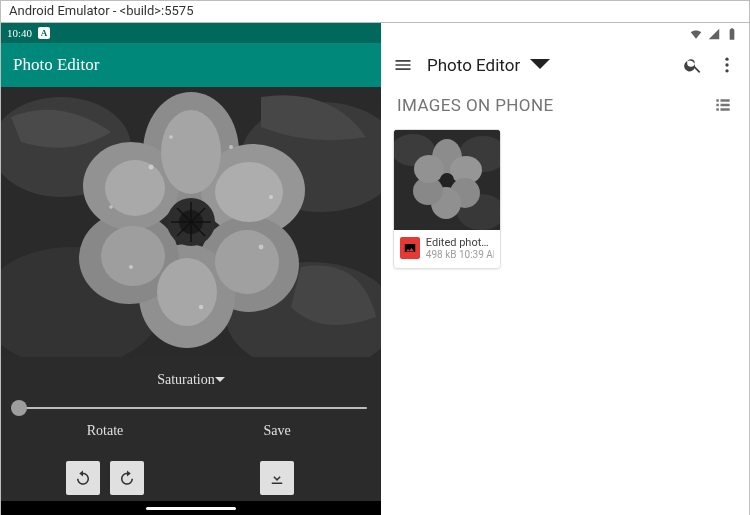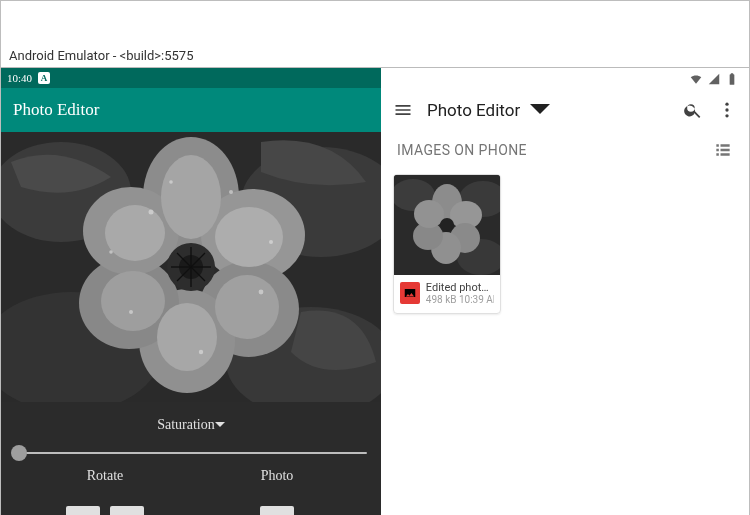--- a/index.html
+++ b/index.html
@@ -1,18 +1,18 @@
 <!DOCTYPE html>
 <html><head>
   <meta charset="utf-8">
   <style>
     * { margin:0; padding:0; box-sizing:border-box; }
     body { font-family: Roboto, -apple-system, Arial, sans-serif; background:#fff; }
     .root { width:750px; height:515px; border:1px solid #bdbdbd; position:relative; }
-    .titlebar { height:22px; padding:2px 8px; font-size:13px; color:#333; border-bottom:1px solid #bbb;margin-top:45px; }
+    .titlebar { height:22px; padding:2px 8px; font-size:13px; color:#333; border-bottom:1px solid #bbb; }
     .body { display:flex; height:492px; }
 
     .left { width:380px; height:100%; background:#000; display:flex; flex-direction:column;font-family:Liberation Serif, serif; }
     .statusbar { height:20px; background:#00695c; color:#fff; display:flex; align-items:center; padding:0 6px; font-size:11px; gap:6px; }
     .statusbar .icon-box { width:12px; height:12px; background:#fff; color:#00695c; font-size:9px; font-weight:bold; display:flex; align-items:center; justify-content:center; border-radius:2px; }
     .appbar { height:44px; background:#00897b; color:#fff; display:flex; align-items:center; padding:0 12px; font-size:17px; font-weight:500; }
     .photo-area { flex:0 0 270px; background:#222; position:relative; overflow:hidden; }
     .photo-area svg { width:100%; height:100%; display:block; }
 
     .controls { flex:1; background:#2b2b2b; color:#e0e0e0; display:flex; flex-direction:column; padding:10px 14px 6px; }
@@ -30,21 +30,21 @@
     .navbar { height:14px; background:#000; display:flex; justify-content:center; align-items:center; }
     .nav-pill { width:90px; height:3px; background:#fff; border-radius:2px; }
 
     .right { flex:1; background:#fff; display:flex; flex-direction:column; }
     .right-statusbar { height:22px; display:flex; justify-content:flex-end; align-items:center; padding:0 10px; gap:4px; color:#616161; }
     .right-statusbar svg { width:14px; height:14px; }
     .right-topbar { height:40px; display:flex; align-items:center; padding:0 12px; gap:14px; color:#424242; }
     .right-topbar .title { font-size:17px; font-weight:400; color:#212121; display:flex; align-items:center; gap:10px; }
     .spacer { flex:1; }
     .right-topbar svg, .section-header svg { width:20px; height:20px; }
-    .section-header { display:flex; align-items:center; justify-content:space-between; padding:10px 16px 6px; font-size:14px; letter-spacing:0.4px; color:#757575; }
+    .section-header { display:flex; align-items:center; justify-content:space-between; padding:10px 16px 6px; font-size:17px; letter-spacing:0.4px; color:#757575; }
     .grid { padding:8px 12px; display:flex; flex-wrap:wrap; gap:10px; }
     .card { width:108px; border:1px solid #e0e0e0; border-radius:4px; overflow:hidden; box-shadow:0 1px 2px rgba(0,0,0,0.08); }
     .thumb { width:100%; height:100px; background:#333; }
     .thumb svg { width:100%; height:100%; display:block; }
     .card-meta { display:flex; align-items:center; gap:6px; padding:6px 6px 8px; }
     .file-icon { width:22px; height:22px; background:#e53935; border-radius:2px; display:flex; align-items:center; justify-content:center; }
     .file-icon svg { width:14px; height:14px; }
     .file-text { display:flex; flex-direction:column; overflow:hidden; }
     .file-name { font-size:11px; color:#424242; white-space:nowrap; overflow:hidden; text-overflow:ellipsis; }
     .file-sub { font-size:10px; color:#9e9e9e; white-space:nowrap; }
@@ -145,21 +145,21 @@
                   </svg>
               </div>
               <div class="icon-btn">
                 <svg viewBox="0 0 24 24">
                     <path d="M12 5V2l5 4-5 4V7c-3.3 0-6 2.7-6 6s2.7 6 6 6 6-2.7 6-6h2c0 4.4-3.6 8-8 8s-8-3.6-8-8 3.6-8 8-8z"></path>
                   </svg>
               </div>
             </div>
           </div>
           <div class="action-col half">
-            <span class="action-label">Photo</span>
+            <span class="action-label">Save</span>
             <div class="btn-pair">
               <div class="icon-btn">
                 <svg viewBox="0 0 24 24">
                     <path d="M5 20h14v-2H5v2zM12 4v9l3.5-3.5 1.4 1.4L12 16 7.1 10.9l1.4-1.4L12 13V4h0z"></path>
                   </svg>
               </div>
             </div>
           </div>
         </div>
       </div>

